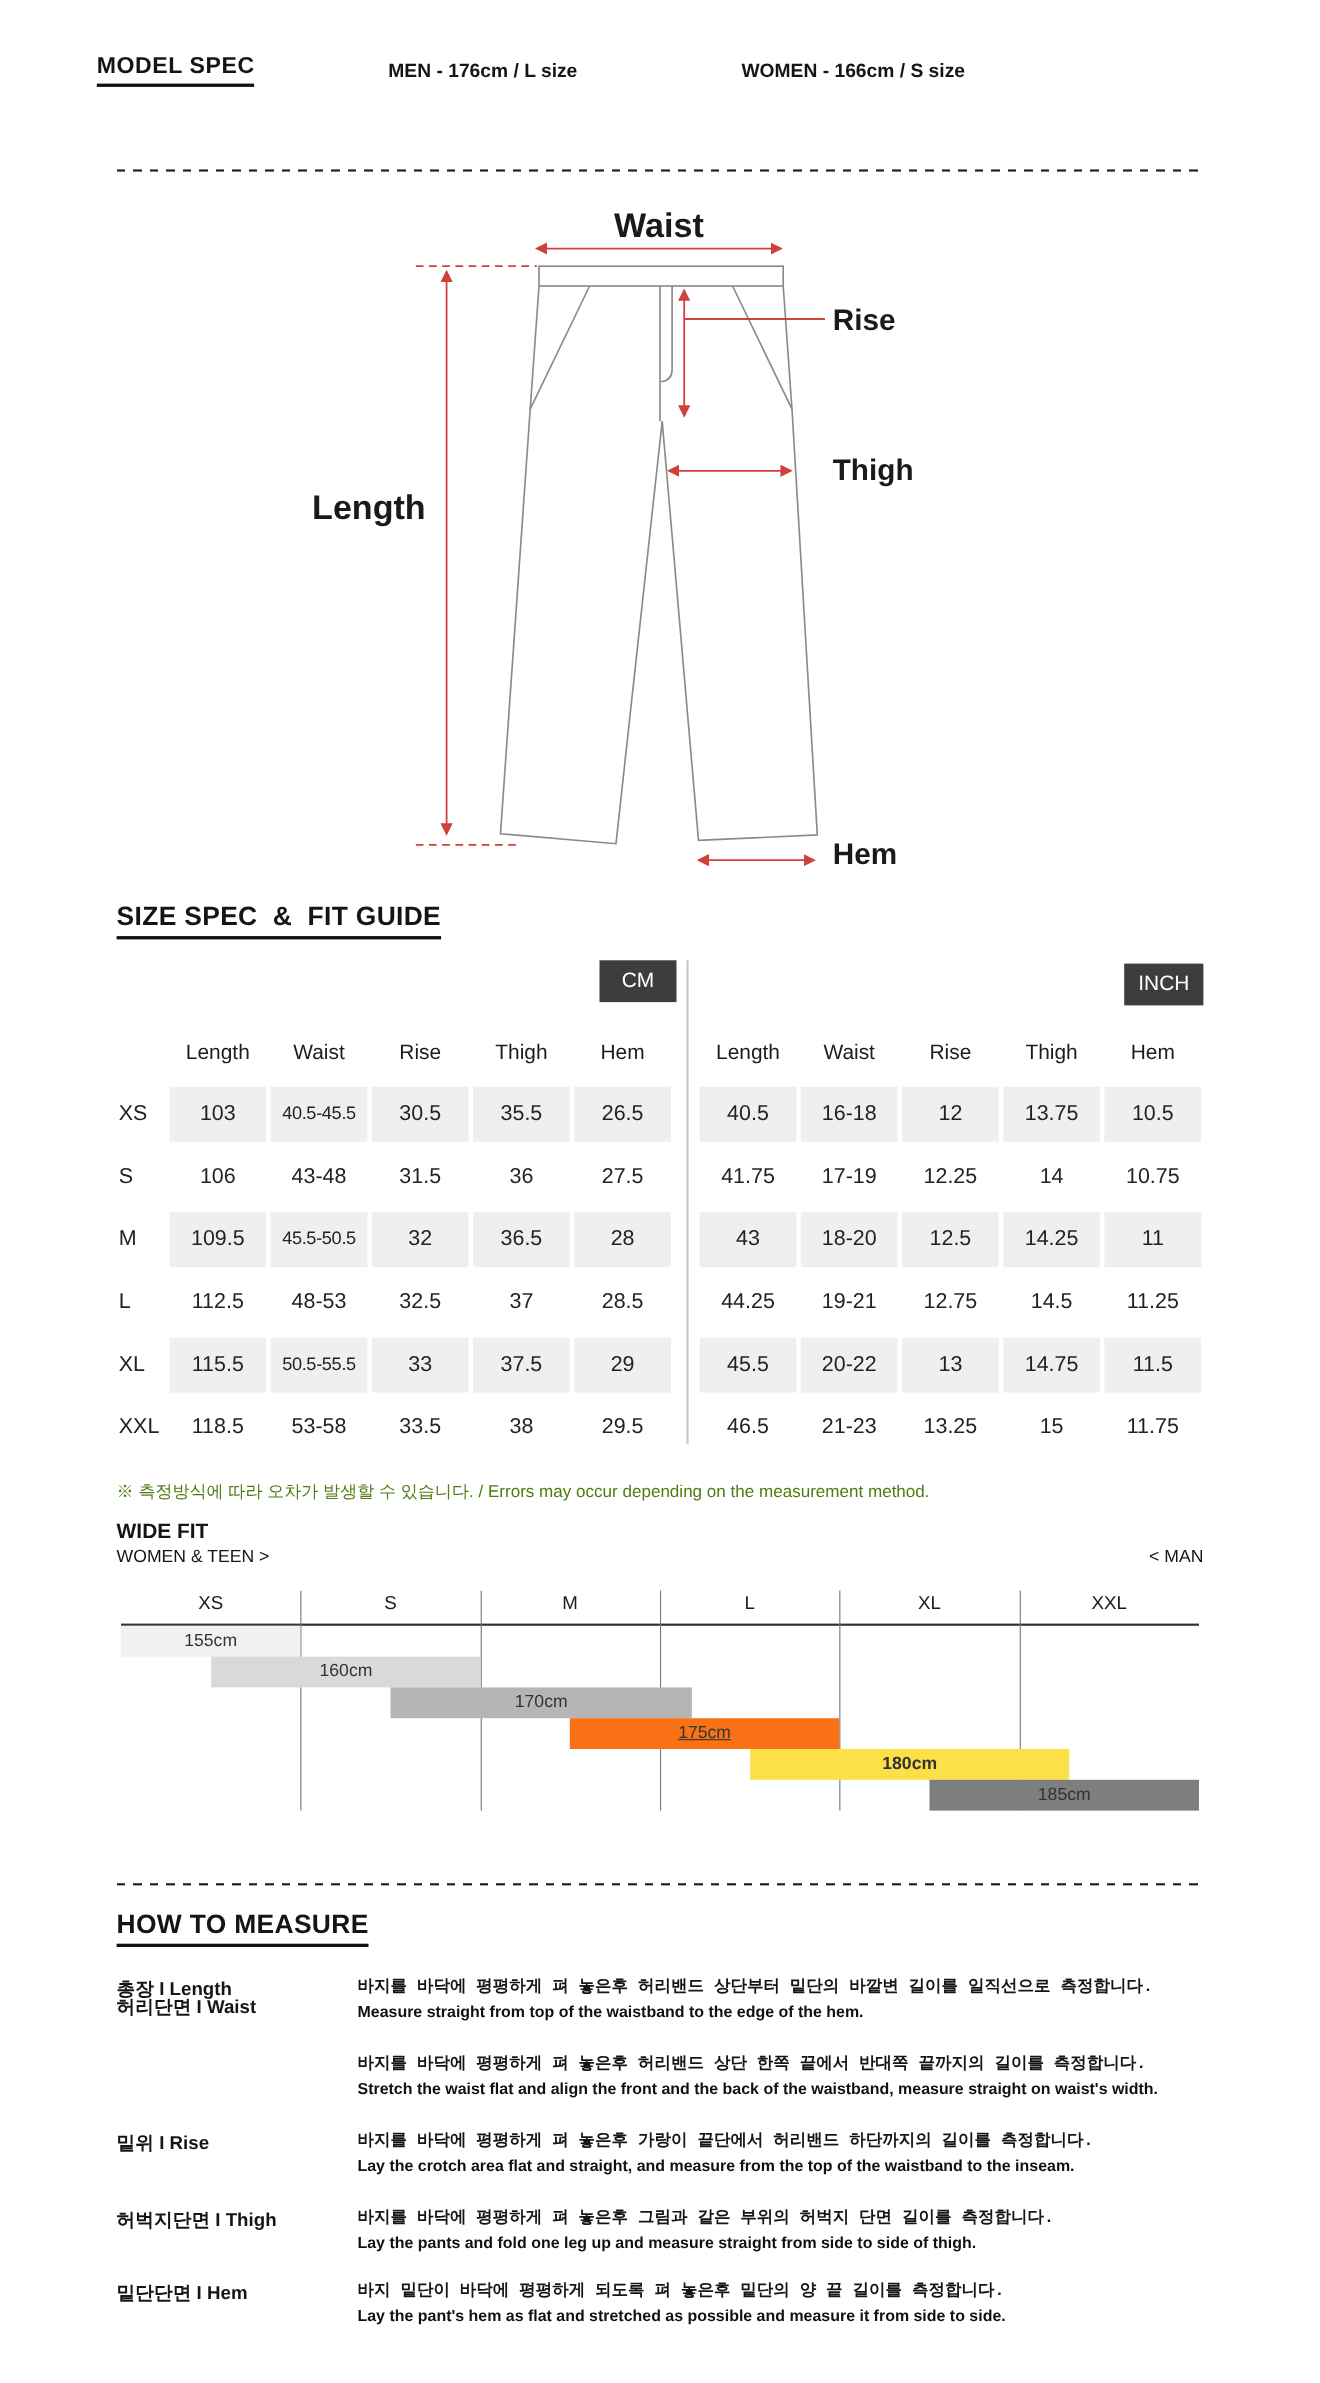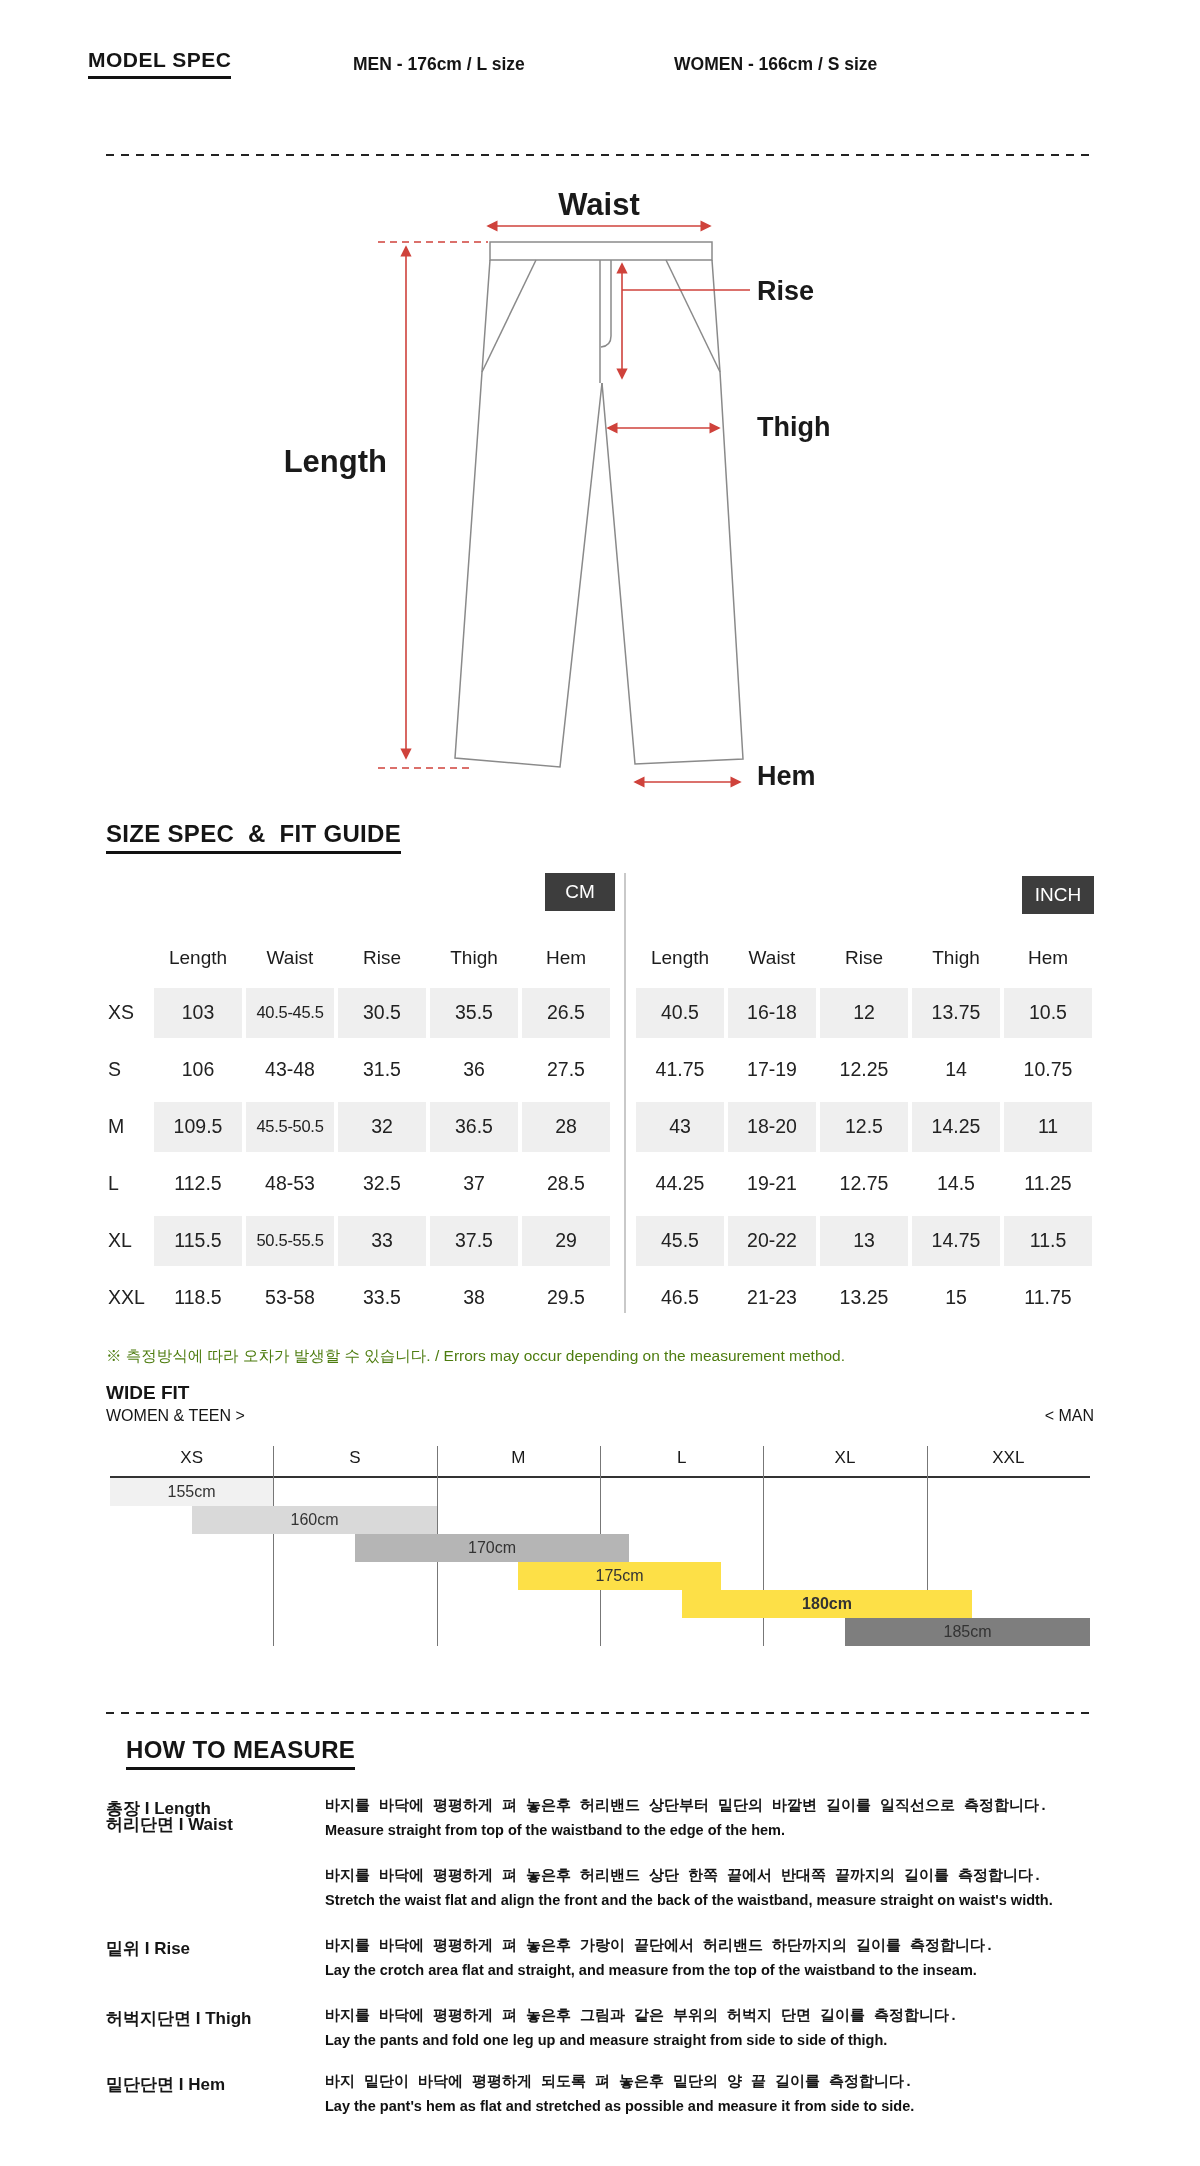--- a/index.html
+++ b/index.html
@@ -47,21 +47,21 @@
   .fit-heads{position:absolute;left:0;top:0;width:980px;height:36px;display:flex;}
   .fit-heads div{flex:1;display:flex;align-items:center;justify-content:center;
                  font-size:17px;color:#1a1a1a;}
   .fit-topline{position:absolute;left:0;top:36px;width:980px;height:2px;background:#333;}
   .vline{position:absolute;top:6px;width:1px;height:200px;background:#777;}
   .fbar{position:absolute;height:28px;display:flex;align-items:center;justify-content:center;
         font-size:16px;color:#333;}
 
   
   .htm-title{left:106px;top:1736px;font-size:24px;font-weight:800;letter-spacing:.3px;
-             border-bottom:3px solid #111;padding-bottom:3px;margin-left:20px;}
+             border-bottom:3px solid #111;padding-bottom:3px;}
   .mrow-label{left:106px;width:210px;font-size:17px;font-weight:700;}
   .mrow-desc{left:325px;width:800px;}
   .mrow-desc .kr{font-size:15px;font-weight:700;margin:0 0 7px 0;font-family:Liberation Mono, monospace;}
   .mrow-desc .en{font-size:14.5px;font-weight:700;margin:0;color:#111;}
 </style>
 </head>
 <body>
 
 <div class="page">
 
@@ -345,21 +345,21 @@
     <div class="fit-topline"></div>
     <div class="vline" style="left:163px;"></div>
     <div class="vline" style="left:327px;"></div>
     <div class="vline" style="left:490px;"></div>
     <div class="vline" style="left:653px;"></div>
     <div class="vline" style="left:817px;"></div>
 
     <div class="fbar" style="left: 0px; top: 38px; width: 163px; background-color: rgb(241, 241, 241);">155cm</div>
     <div class="fbar" style="left: 82px; top: 66px; width: 245px; background-color: rgb(217, 217, 217);">160cm</div>
     <div class="fbar" style="left: 245px; top: 94px; width: 274px; background-color: rgb(181, 181, 181);">170cm</div>
-    <div class="fbar" style="left: 408px; top: 122px; width: 203px; background-color: #fde047;">175cm</div>
+    <div class="fbar" style="left: 408px; top: 122px; width: 245px; background-color: #f97316; text-decoration: underline;">175cm</div>
     <div class="fbar" style="left: 572px; top: 150px; width: 290px; background-color: #fde047; font-weight: bold;">180cm</div>
     <div class="fbar" style="left: 735px; top: 178px; width: 245px; background-color: rgb(126, 126, 126);">185cm</div>
   </div>
 
   <div class="abs dashed-div" style="top:1712px;"></div>
 
   <div class="abs htm-title">HOW TO MEASURE</div>
 
   <div class="abs mrow-label" style="top:1797px;">총장 I Length</div>
   <div class="abs mrow-desc" style="top:1796px;">

